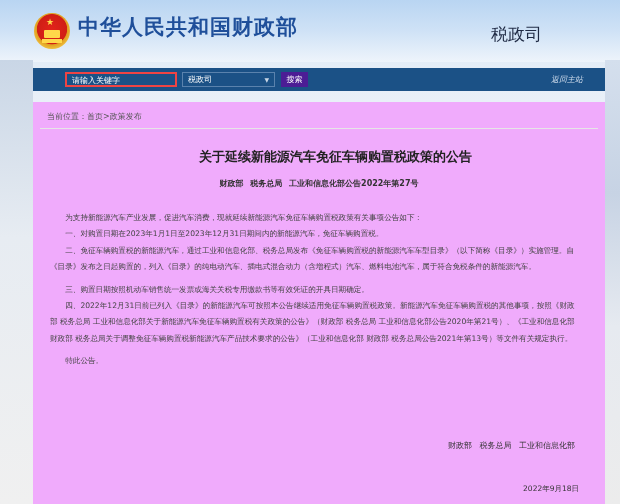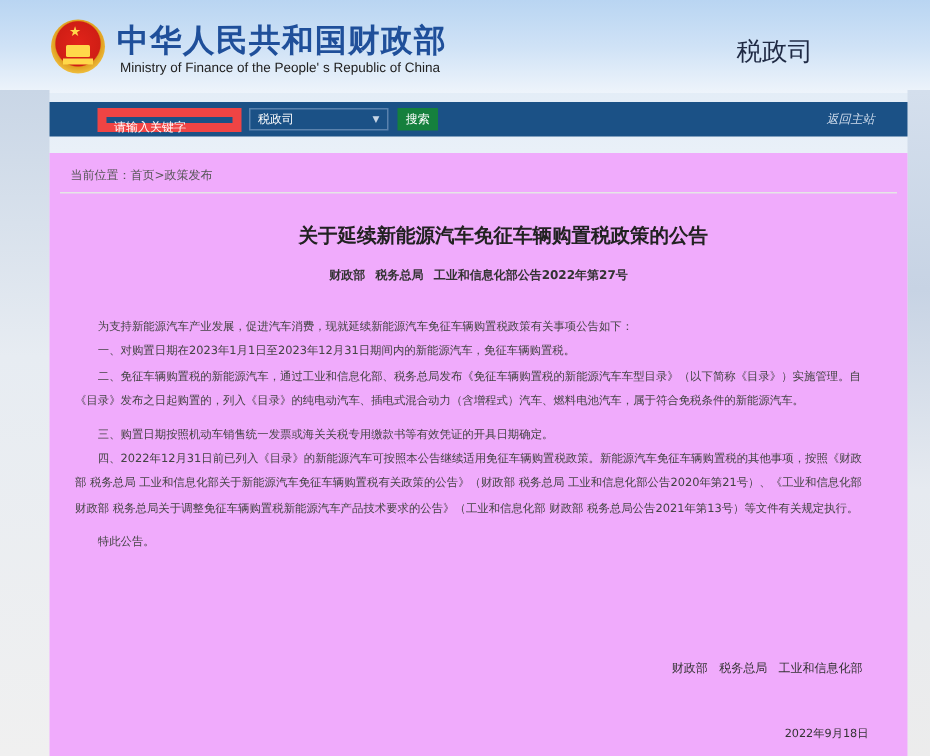--- a/index.html
+++ b/index.html
@@ -50,32 +50,32 @@
     font-size: 17px; color: #1f2a44; font-family: "DejaVu Sans", sans-serif;
   }
   
   .navbar {
     position: absolute; left: 33px; top: 68px; width: 572px; height: 23px;
     background: #1b5186;
     display: flex; align-items: center;
   }
   .nav-date { color: #fff; font-size: 9px; margin-left: 11px; width: 164px; }
   .nav-search {
-    margin-left: 32px; width: 96px; height: 15px;
-    background: #1b5186; border: 6px solid #ef4444; color: #fff;
+    margin-left: 32px; width: 112px; height: 15px;
+    background: #1b5186; border: 2px solid #ef4444; color: #fff;
     font-size: 8px; padding: 2px 5px; line-height: 10px;
   }
   .nav-select {
     margin-left: 5px; width: 93px; height: 15px;
     border: 1px solid #5a82ad; color: #fff; font-size: 8px;
     display: flex; align-items: center; justify-content: space-between; padding: 0 5px;
   }
   .nav-select .caret { font-size: 6px; color: #c8d6e6; }
   .nav-btn {
-    margin-left: 6px; height: 15px; width: 27px; background: #15803d;
+    margin-left: 6px; height: 15px; width: 27px; background: #4c1d95;
     color: #fff; font-size: 8px; display: flex; align-items: center; justify-content: center;
   }
   .nav-home { margin-left: auto; margin-right: 22px; color: #cfdcec; font-size: 8px; font-style: italic; }
   
   .panel {
     position: absolute; left: 33px; top: 102px; width: 572px; height: 402px;
     background: #f0abfc;
   }
   .breadcrumb {
     position: absolute; left: 14px; top: 9px; font-size: 8px; color: #555;
@@ -109,21 +109,20 @@
 </head>
 <body>
 
 <div class="header">
   <div class="emblem">
     <span class="star">★</span>
       <span class="gate"></span>
       <span class="base"></span>
   </div>
   <div class="title-cn">中华人民共和国财政部</div>
-  <div class="title-en">Ministry of Finance of the People' s Republic of China</div>
   <div class="dept">税政司</div>
 </div>
 
 <div class="bg-left"></div>
 <div class="bg-right"></div>
 
 <div class="navbar">
   <div class="nav-search">请输入关键字</div>
   <div class="nav-select">
     <span>税政司</span>

